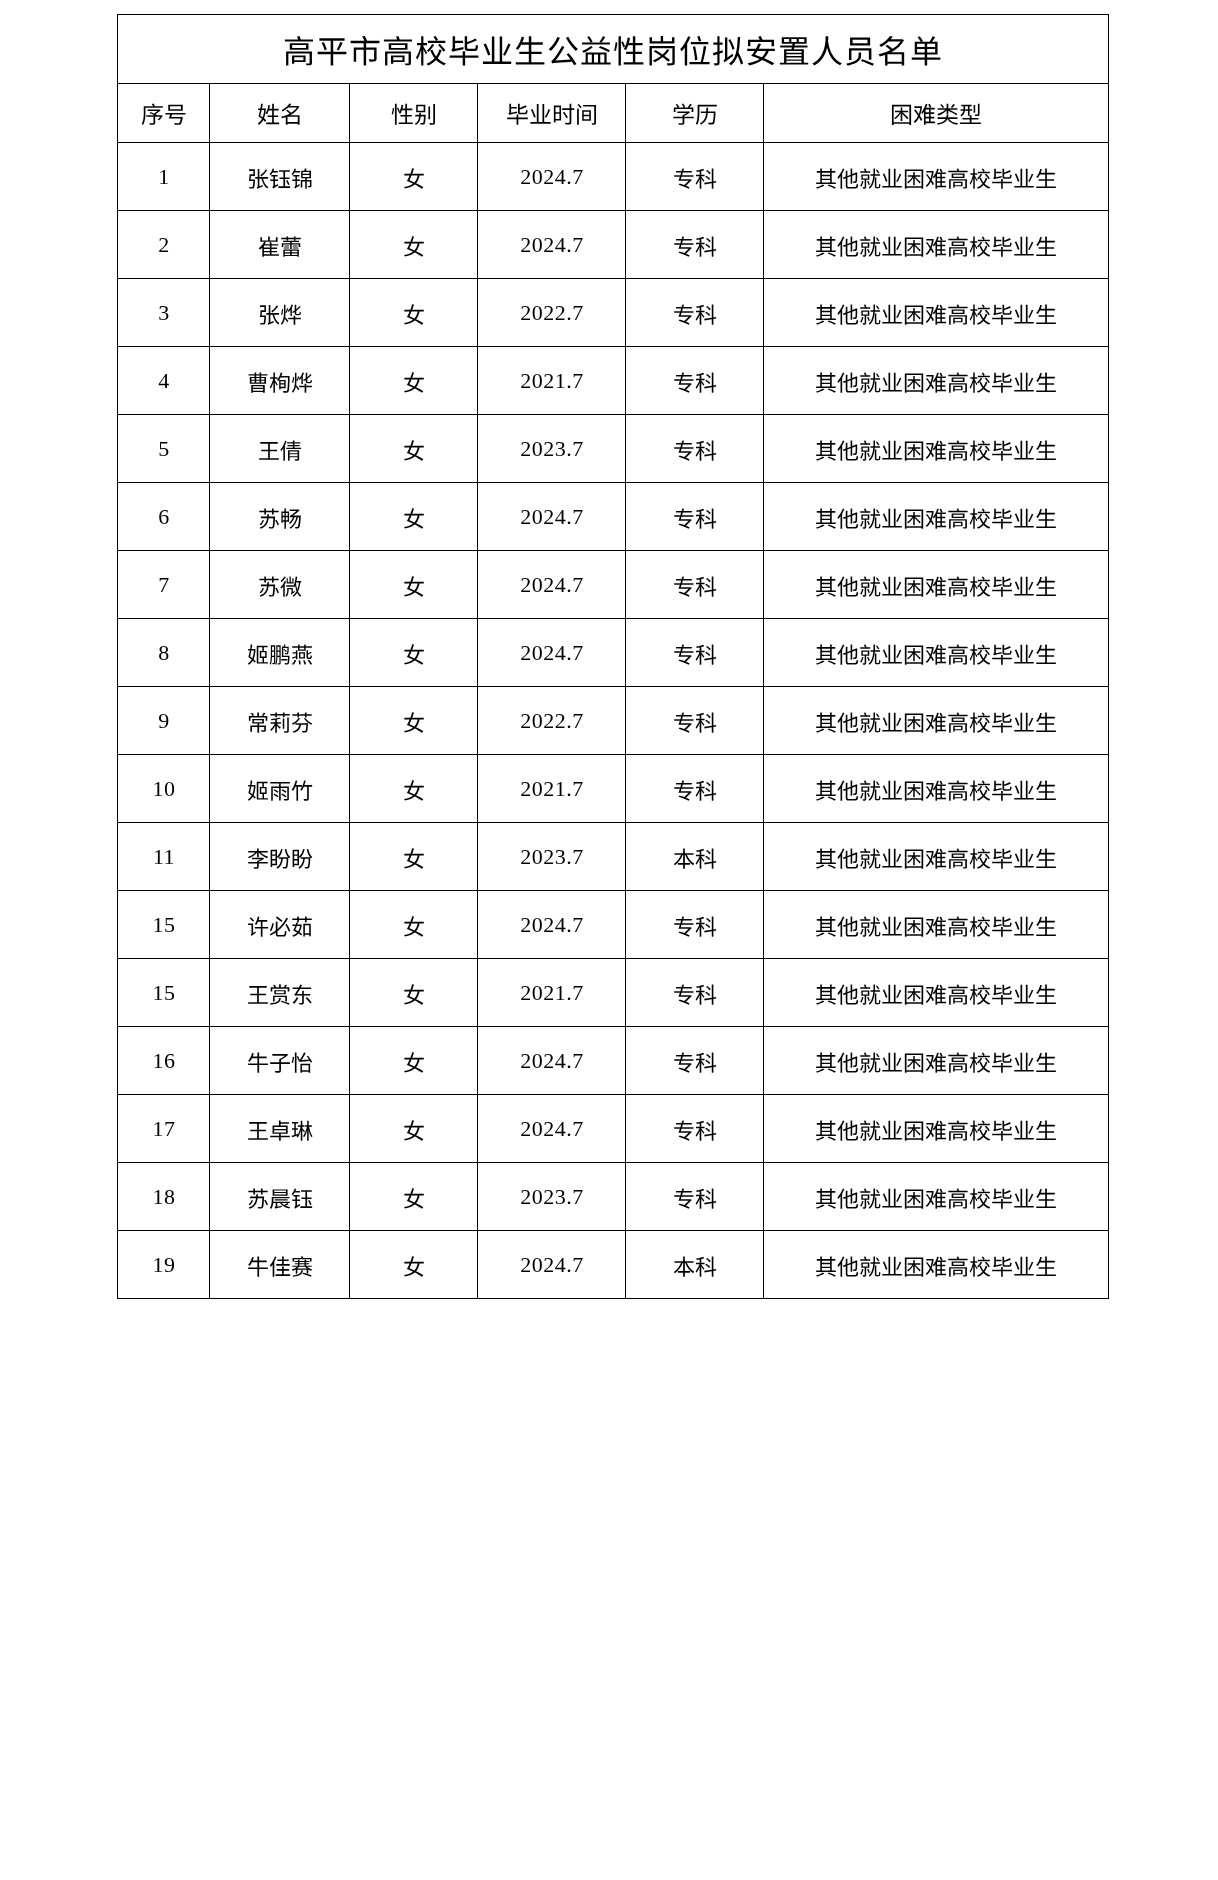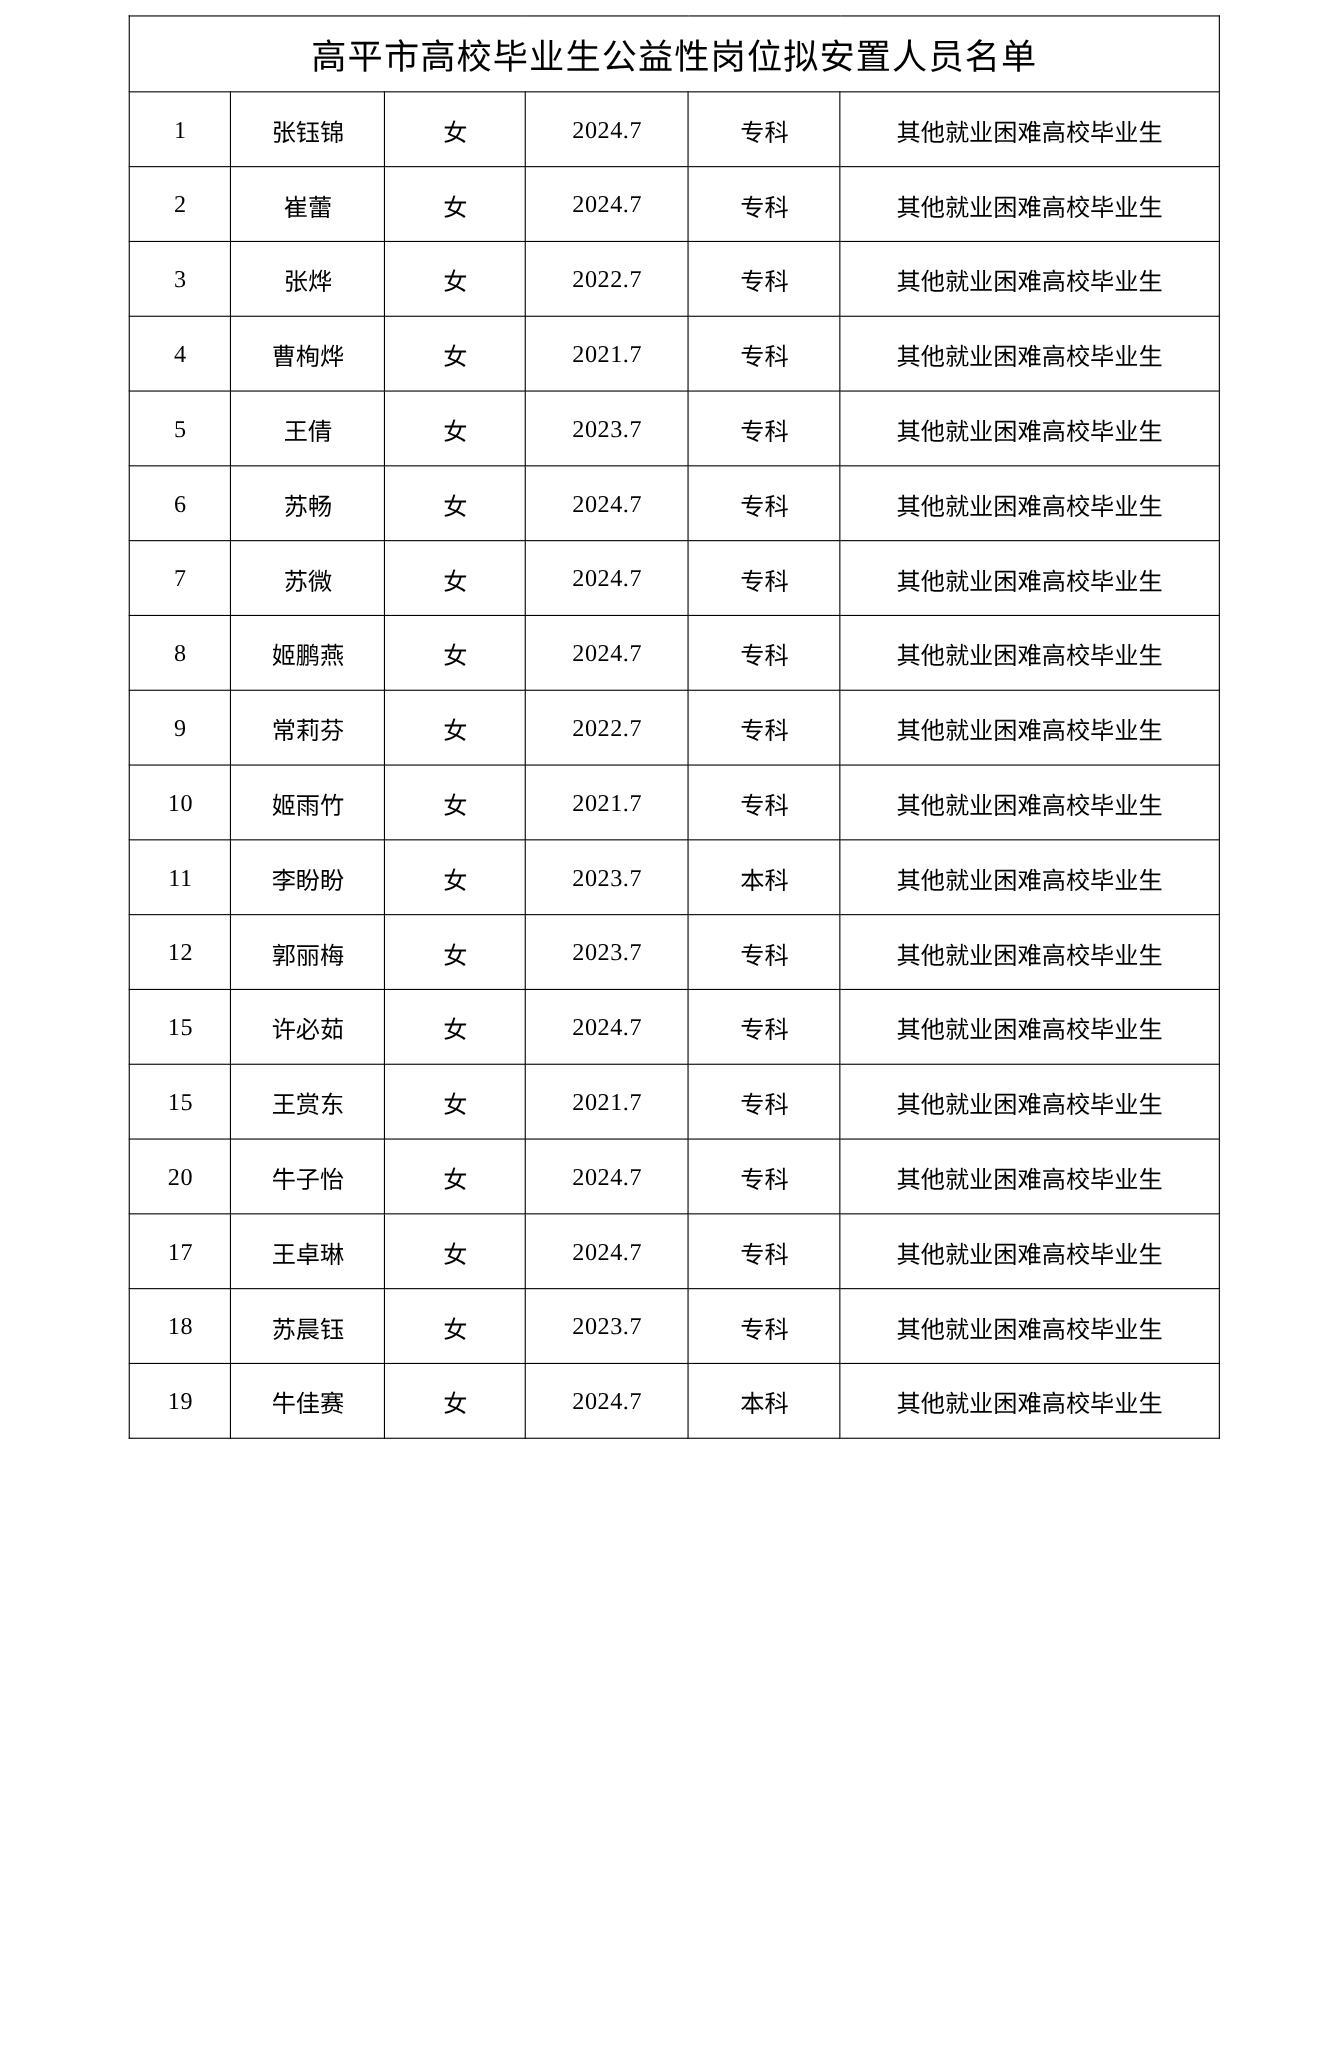--- a/index.html
+++ b/index.html
@@ -68,20 +68,28 @@
       <col class="col-name">
       <col class="col-gender">
       <col class="col-grad">
       <col class="col-edu">
       <col class="col-diff">
     </colgroup>
     <tbody>
       <tr>
         <td class="title-cell" colspan="6">高平市高校毕业生公益性岗位拟安置人员名单</td>
       </tr>
+      <tr class="header-row">
+        <td>序号</td>
+        <td>姓名</td>
+        <td>性别</td>
+        <td>毕业时间</td>
+        <td>学历</td>
+        <td>困难类型</td>
+      </tr>
     <tr class="body-row">
           <td class="num-cell">1</td>
           <td>张钰锦</td>
           <td>女</td>
           <td class="num-cell">2024.7</td>
           <td>专科</td>
           <td>其他就业困难高校毕业生</td>
         </tr>
         <tr class="body-row">
           <td class="num-cell">2</td>
@@ -157,45 +165,37 @@
         </tr>
         <tr class="body-row">
           <td class="num-cell">11</td>
           <td>李盼盼</td>
           <td>女</td>
           <td class="num-cell">2023.7</td>
           <td>本科</td>
           <td>其他就业困难高校毕业生</td>
         </tr>
         <tr class="body-row">
-          <td class="num-cell">12</td>
-          <td>郭丽梅</td>
-          <td>女</td>
-          <td class="num-cell">2023.7</td>
-          <td>专科</td>
-          <td>其他就业困难高校毕业生</td>
-        </tr>
-        <tr class="body-row">
           <td class="num-cell">15</td>
           <td>许必茹</td>
           <td>女</td>
           <td class="num-cell">2024.7</td>
           <td>专科</td>
           <td>其他就业困难高校毕业生</td>
         </tr>
         <tr class="body-row">
           <td class="num-cell">15</td>
           <td>王赏东</td>
           <td>女</td>
           <td class="num-cell">2021.7</td>
           <td>专科</td>
           <td>其他就业困难高校毕业生</td>
         </tr>
         <tr class="body-row">
-          <td class="num-cell">20</td>
+          <td class="num-cell">16</td>
           <td>牛子怡</td>
           <td>女</td>
           <td class="num-cell">2024.7</td>
           <td>专科</td>
           <td>其他就业困难高校毕业生</td>
         </tr>
         <tr class="body-row">
           <td class="num-cell">17</td>
           <td>王卓琳</td>
           <td>女</td>

